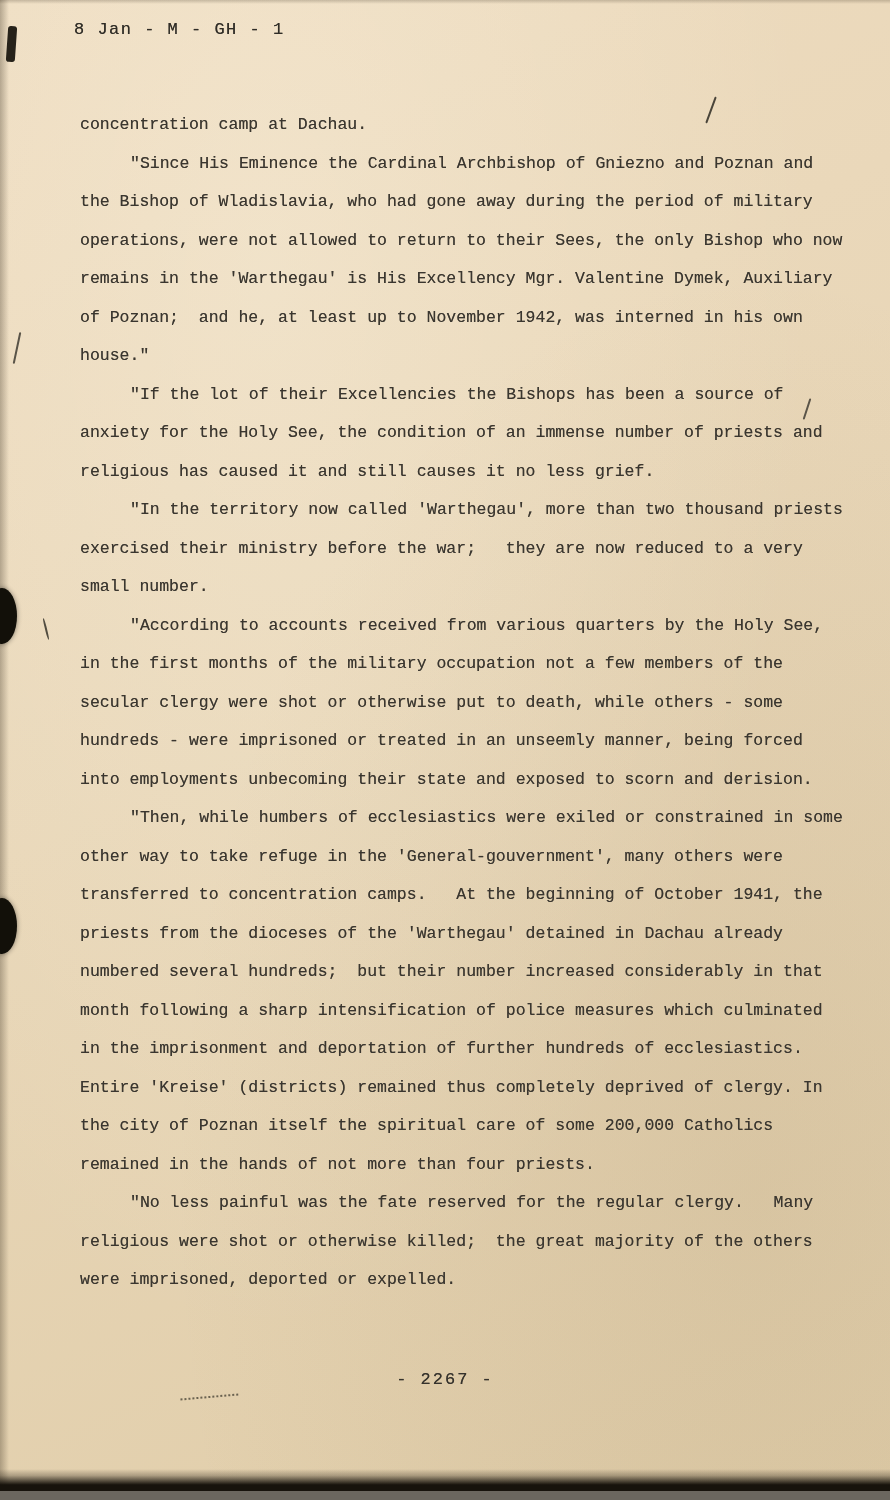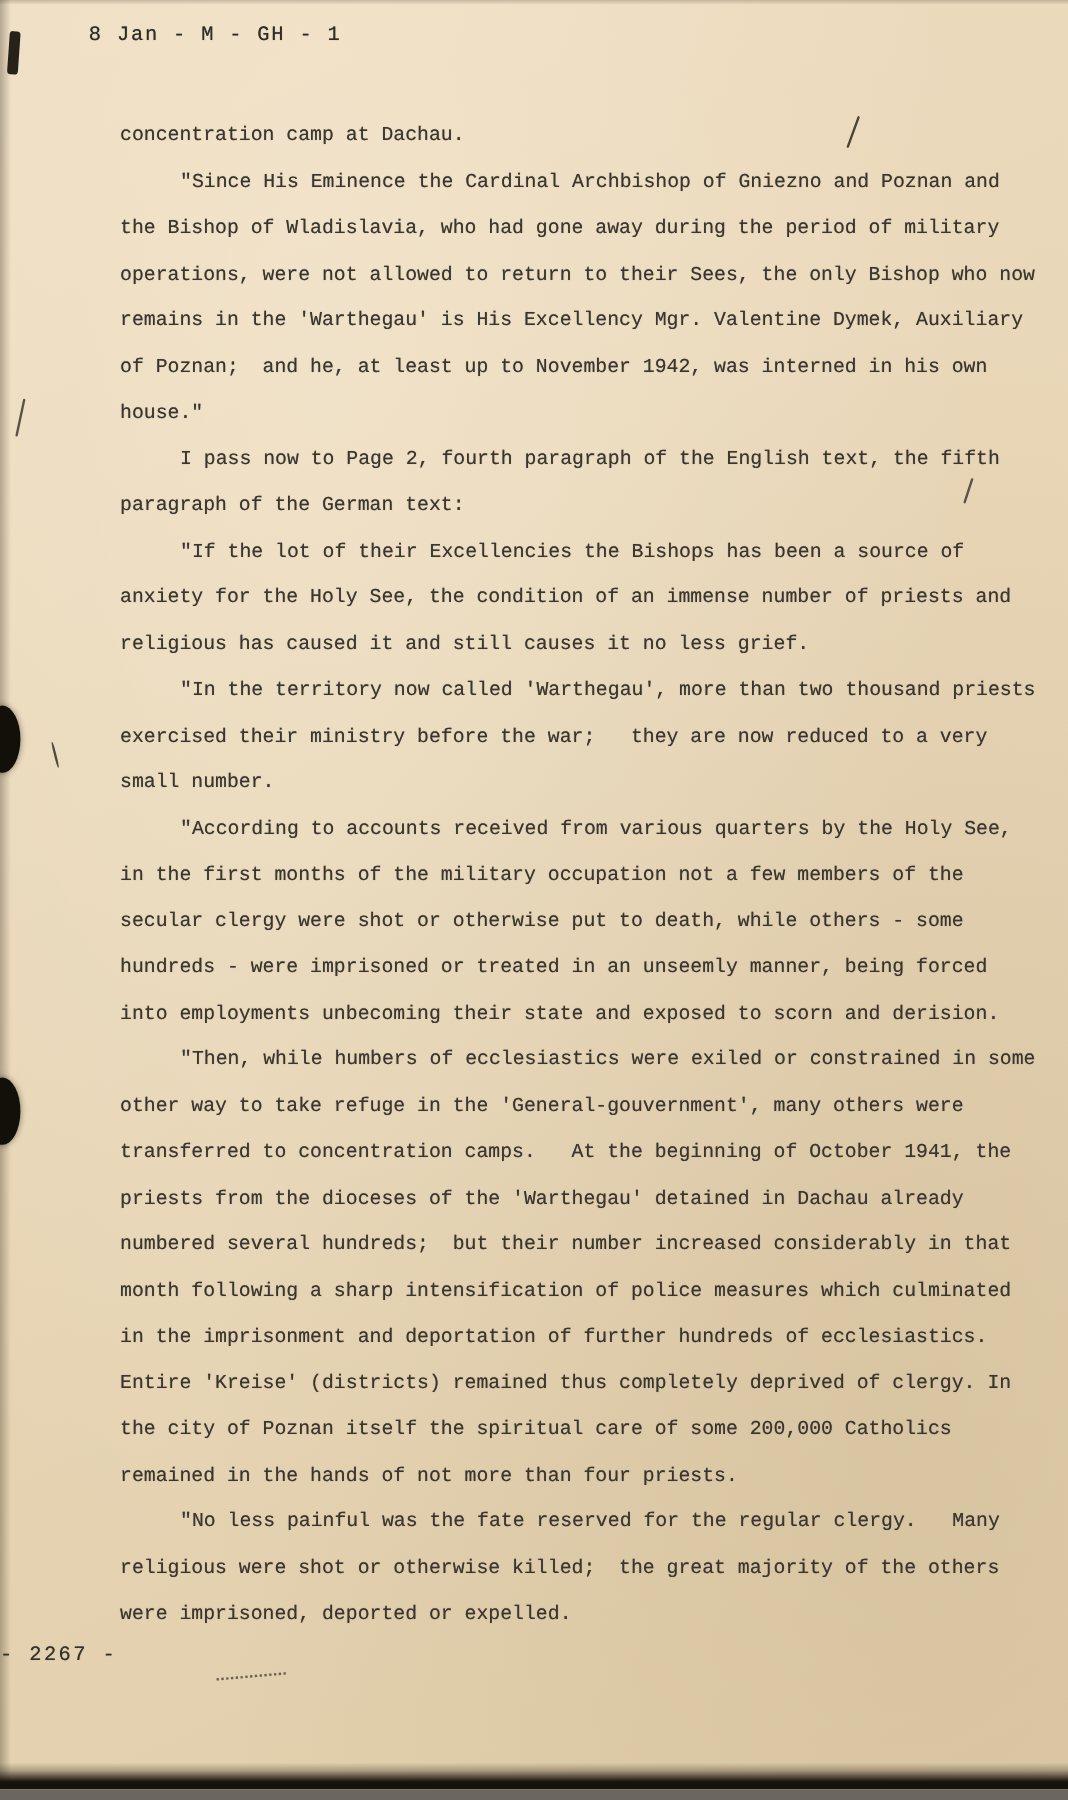--- a/index.html
+++ b/index.html
@@ -17,31 +17,32 @@
       radial-gradient(ellipse at 85% 80%, rgba(120,95,55,0.10), rgba(0,0,0,0) 55%),
       linear-gradient(155deg, #eedcc0 0%, #e8d6b7 45%, #e0cda9 100%);
   }
   .header {
     position:absolute; top:20px; left:74px;
     font-size:17px; letter-spacing:1.5px;
     color:#2f2c26;
     text-shadow:0 0 0.6px rgba(47,44,38,0.7);
   }
   .content {
-    position:absolute; top:94px; left:80px; width:772px;margin-left:20px;
+    position:absolute; top:106px; left:80px; width:772px;
   }
   .para {
     font-size:16.5px; line-height:38.5px;
     color:#3a362f;
     white-space:pre-wrap;
     text-shadow:0 0 0.6px rgba(58,54,47,0.65);
   }
   .para.indent { text-indent:50px; }
   .footer {
     position:absolute; top:1370px; left:0; width:100%;
+    text-align:center;
     font-size:17px; letter-spacing:2px;
     color:#35322c;
     text-shadow:0 0 0.6px rgba(53,50,44,0.7);
   }
   .hole {
     position:absolute; left:-13px; width:30px; height:56px;
     border-radius:50%;
     background:#121009;
     box-shadow:0 0 5px rgba(0,0,0,0.45);
   }
@@ -95,21 +96,20 @@
   <div class="edge-top"></div>
   <div class="edge-left"></div>
 
   <div class="corner-mark"></div>
 
   <div class="header">8 Jan - M - GH - 1</div>
 
   <div class="content" id="paragraph-container">
       <p class="para">concentration camp at Dachau.</p>
       <p class="para indent">"Since His Eminence the Cardinal Archbishop of Gniezno and Poznan and the Bishop of Wladislavia, who had gone away during the period of military operations, were not allowed to return to their Sees, the only Bishop who now remains in the 'Warthegau' is His Excellency Mgr. Valentine Dymek, Auxiliary of Poznan;  and he, at least up to November 1942, was interned in his own house."</p>
-      <p class="para indent">I pass now to Page 2, fourth paragraph of the English text, the fifth paragraph of the German text:</p>
       <p class="para indent">"If the lot of their Excellencies the Bishops has been a source of anxiety for the Holy See, the condition of an immense number of priests and religious has caused it and still causes it no less grief.</p>
       <p class="para indent">"In the territory now called 'Warthegau', more than two thousand priests exercised their ministry before the war;   they are now reduced to a very small number.</p>
       <p class="para indent">"According to accounts received from various quarters by the Holy See, in the first months of the military occupation not a few members of the secular clergy were shot or otherwise put to death, while others - some hundreds - were imprisoned or treated in an unseemly manner, being forced into employments unbecoming their state and exposed to scorn and derision.</p>
       <p class="para indent">"Then, while humbers of ecclesiastics were exiled or constrained in some other way to take refuge in the 'General-gouvernment', many others were transferred to concentration camps.   At the beginning of October 1941, the priests from the dioceses of the 'Warthegau' detained in Dachau already numbered several hundreds;  but their number increased considerably in that month following a sharp intensification of police measures which culminated in the imprisonment and deportation of further hundreds of ecclesiastics. Entire 'Kreise' (districts) remained thus completely deprived of clergy. In the city of Poznan itself the spiritual care of some 200,000 Catholics remained in the hands of not more than four priests.</p>
       <p class="para indent">"No less painful was the fate reserved for the regular clergy.   Many religious were shot or otherwise killed;  the great majority of the others were imprisoned, deported or expelled.</p>
     </div>
 
   <div class="footer">- 2267 -</div>
 
   <div class="hole hole-1"></div>

